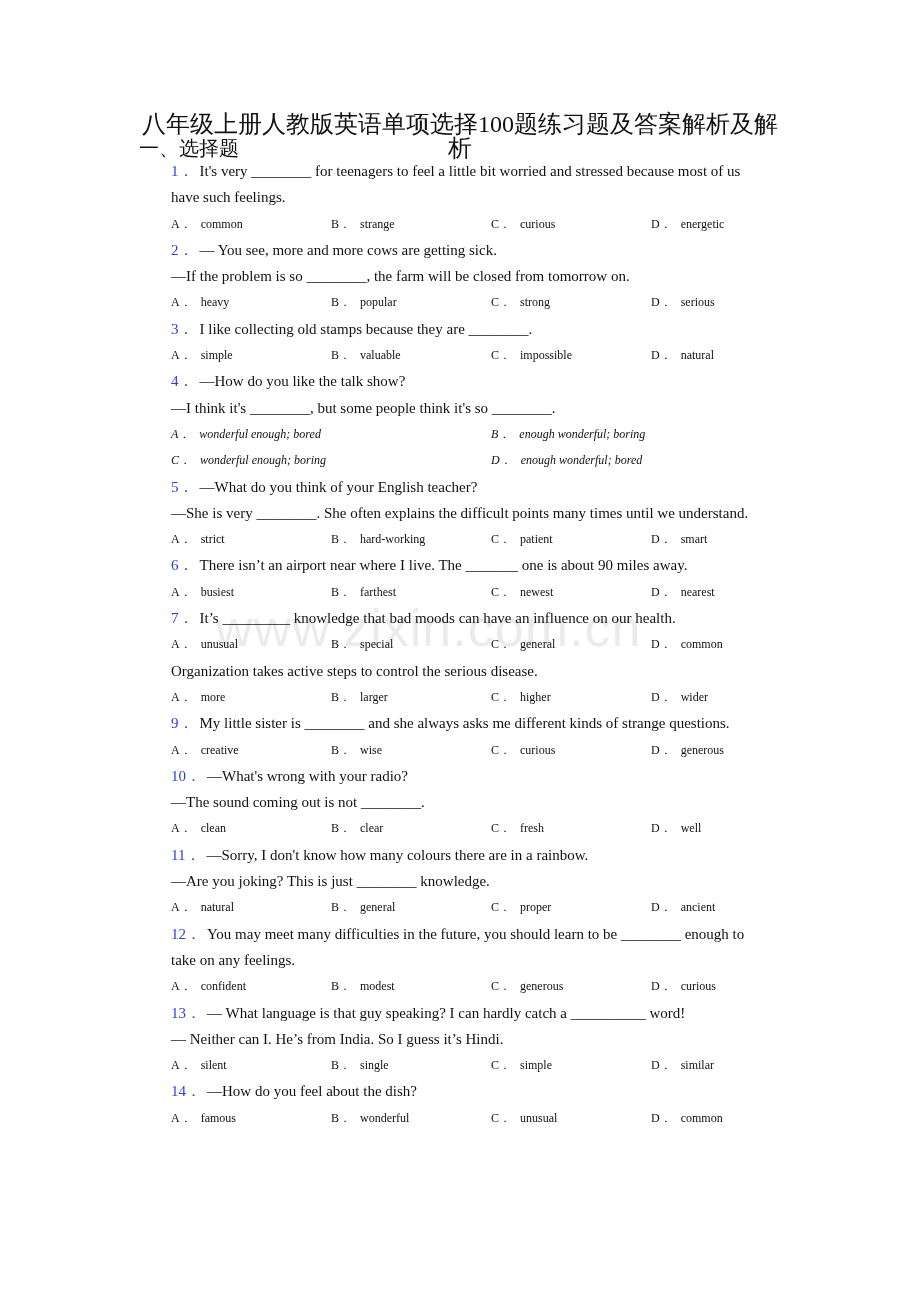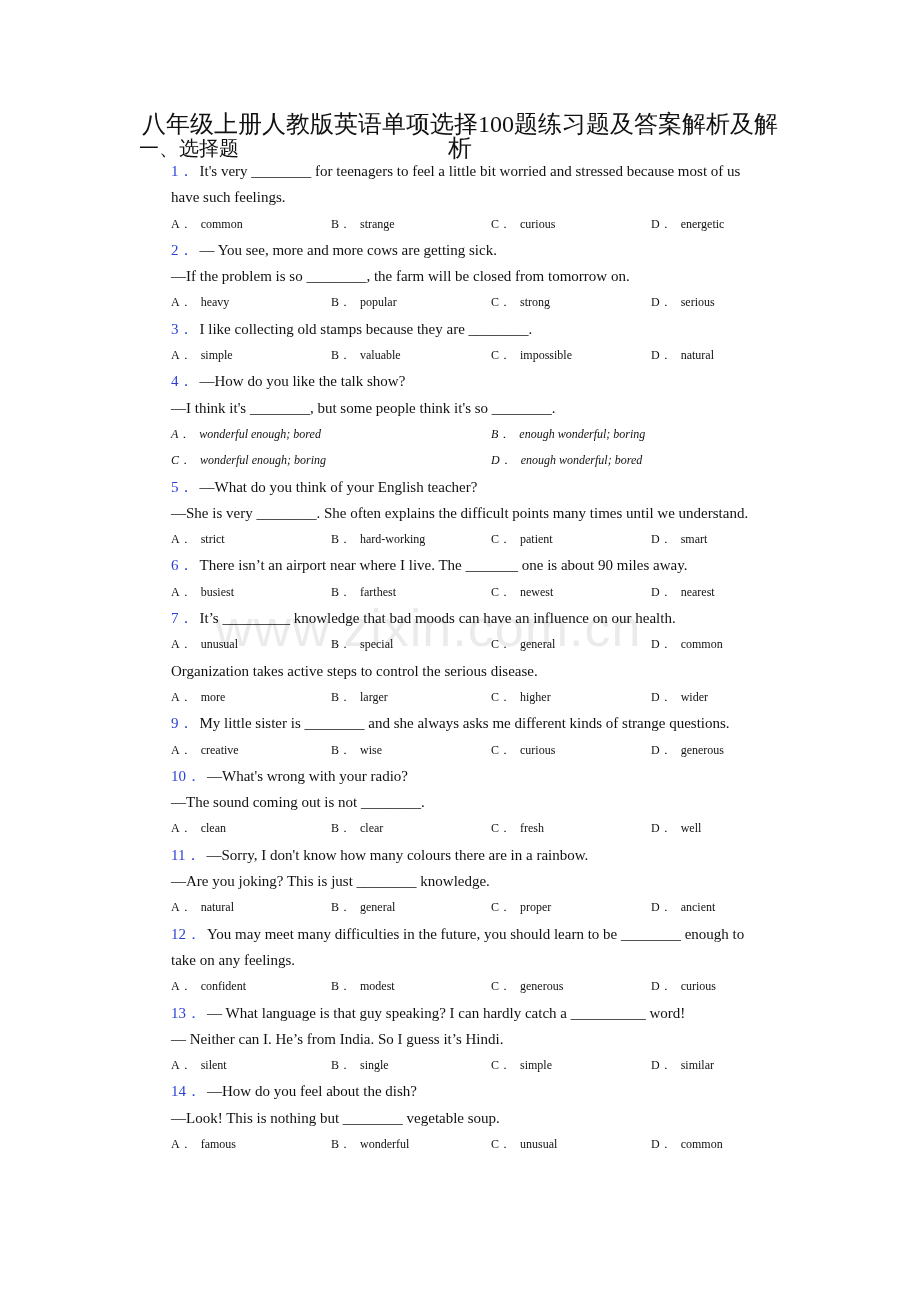--- a/index.html
+++ b/index.html
@@ -148,21 +148,20 @@
         <div class="line"><span>— Neither can I. He’s from India. So I guess it’s Hindi.</span></div>
         <div class="opts">
           <div class="opt"><span class="letter">A．</span><span>silent</span></div>
           <div class="opt"><span class="letter">B．</span><span>single</span></div>
           <div class="opt"><span class="letter">C．</span><span>simple</span></div>
           <div class="opt"><span class="letter">D．</span><span>similar</span></div>
         </div>
       </div>
       <div>
         <div class="line"><span class="num">14．</span><span>—How do you feel about the dish?</span></div>
-        <div class="line"><span>—Look! This is nothing but ________ vegetable soup.</span></div>
         <div class="opts">
           <div class="opt"><span class="letter">A．</span><span>famous</span></div>
           <div class="opt"><span class="letter">B．</span><span>wonderful</span></div>
           <div class="opt"><span class="letter">C．</span><span>unusual</span></div>
           <div class="opt"><span class="letter">D．</span><span>common</span></div>
         </div>
       </div>
     </div>
 </div>
 <div class="watermark">www.zixin.com.cn</div>

